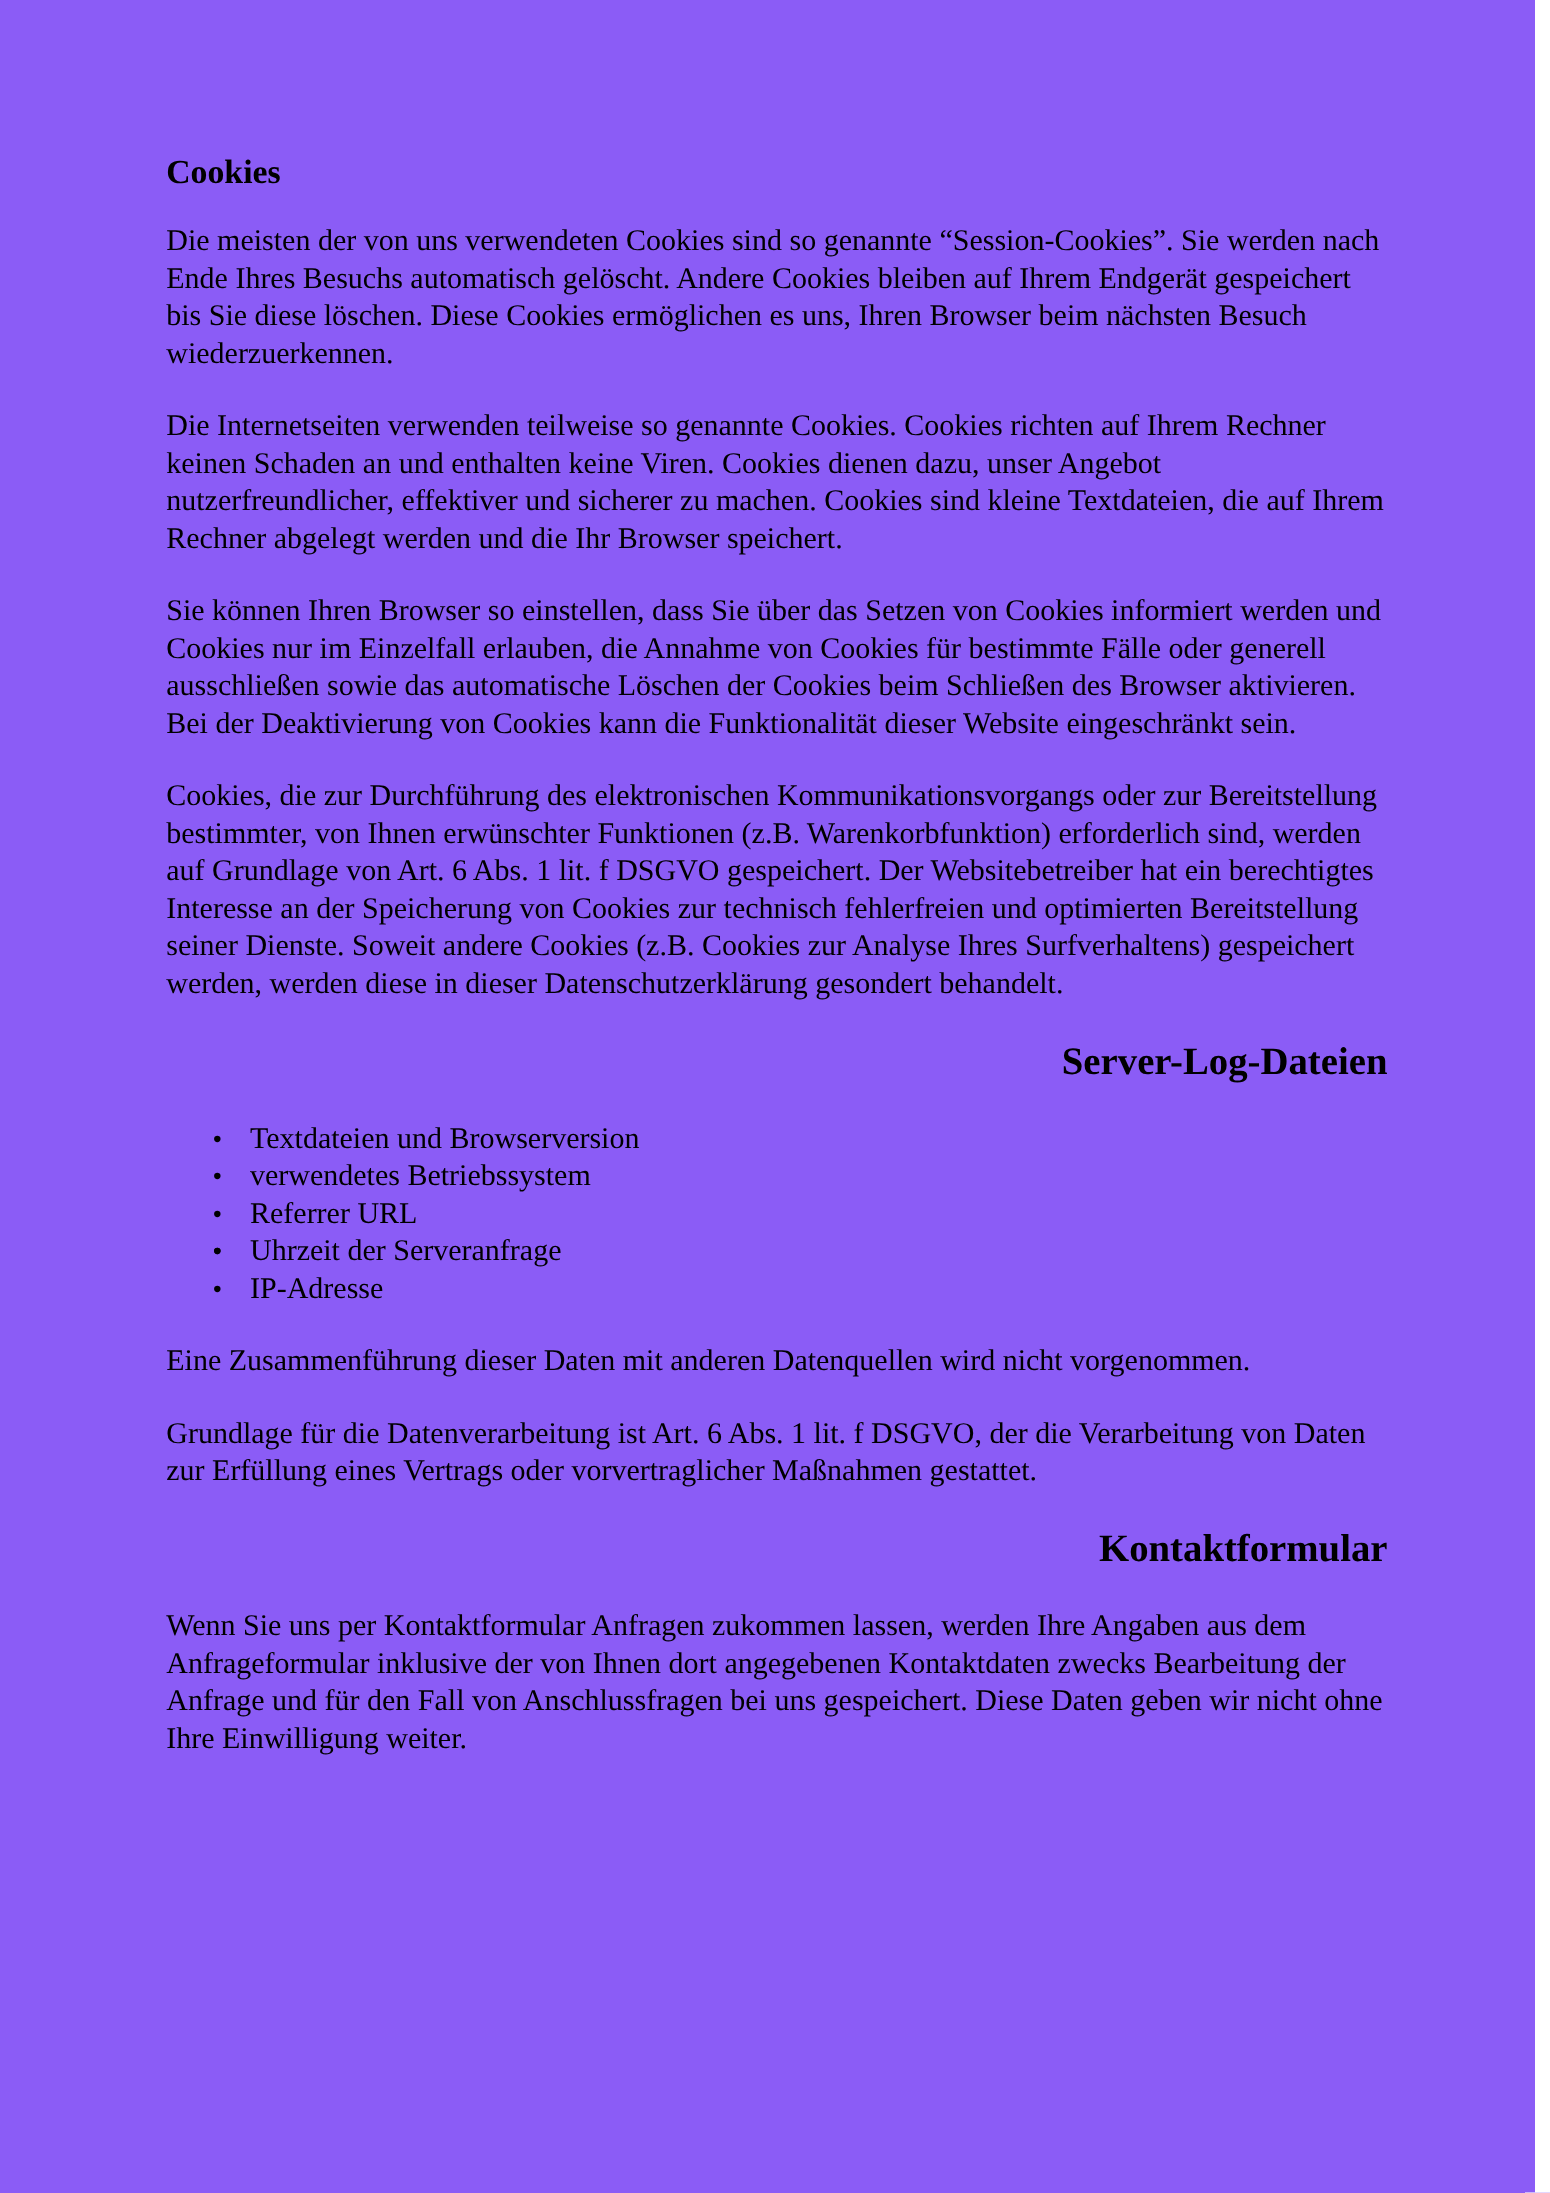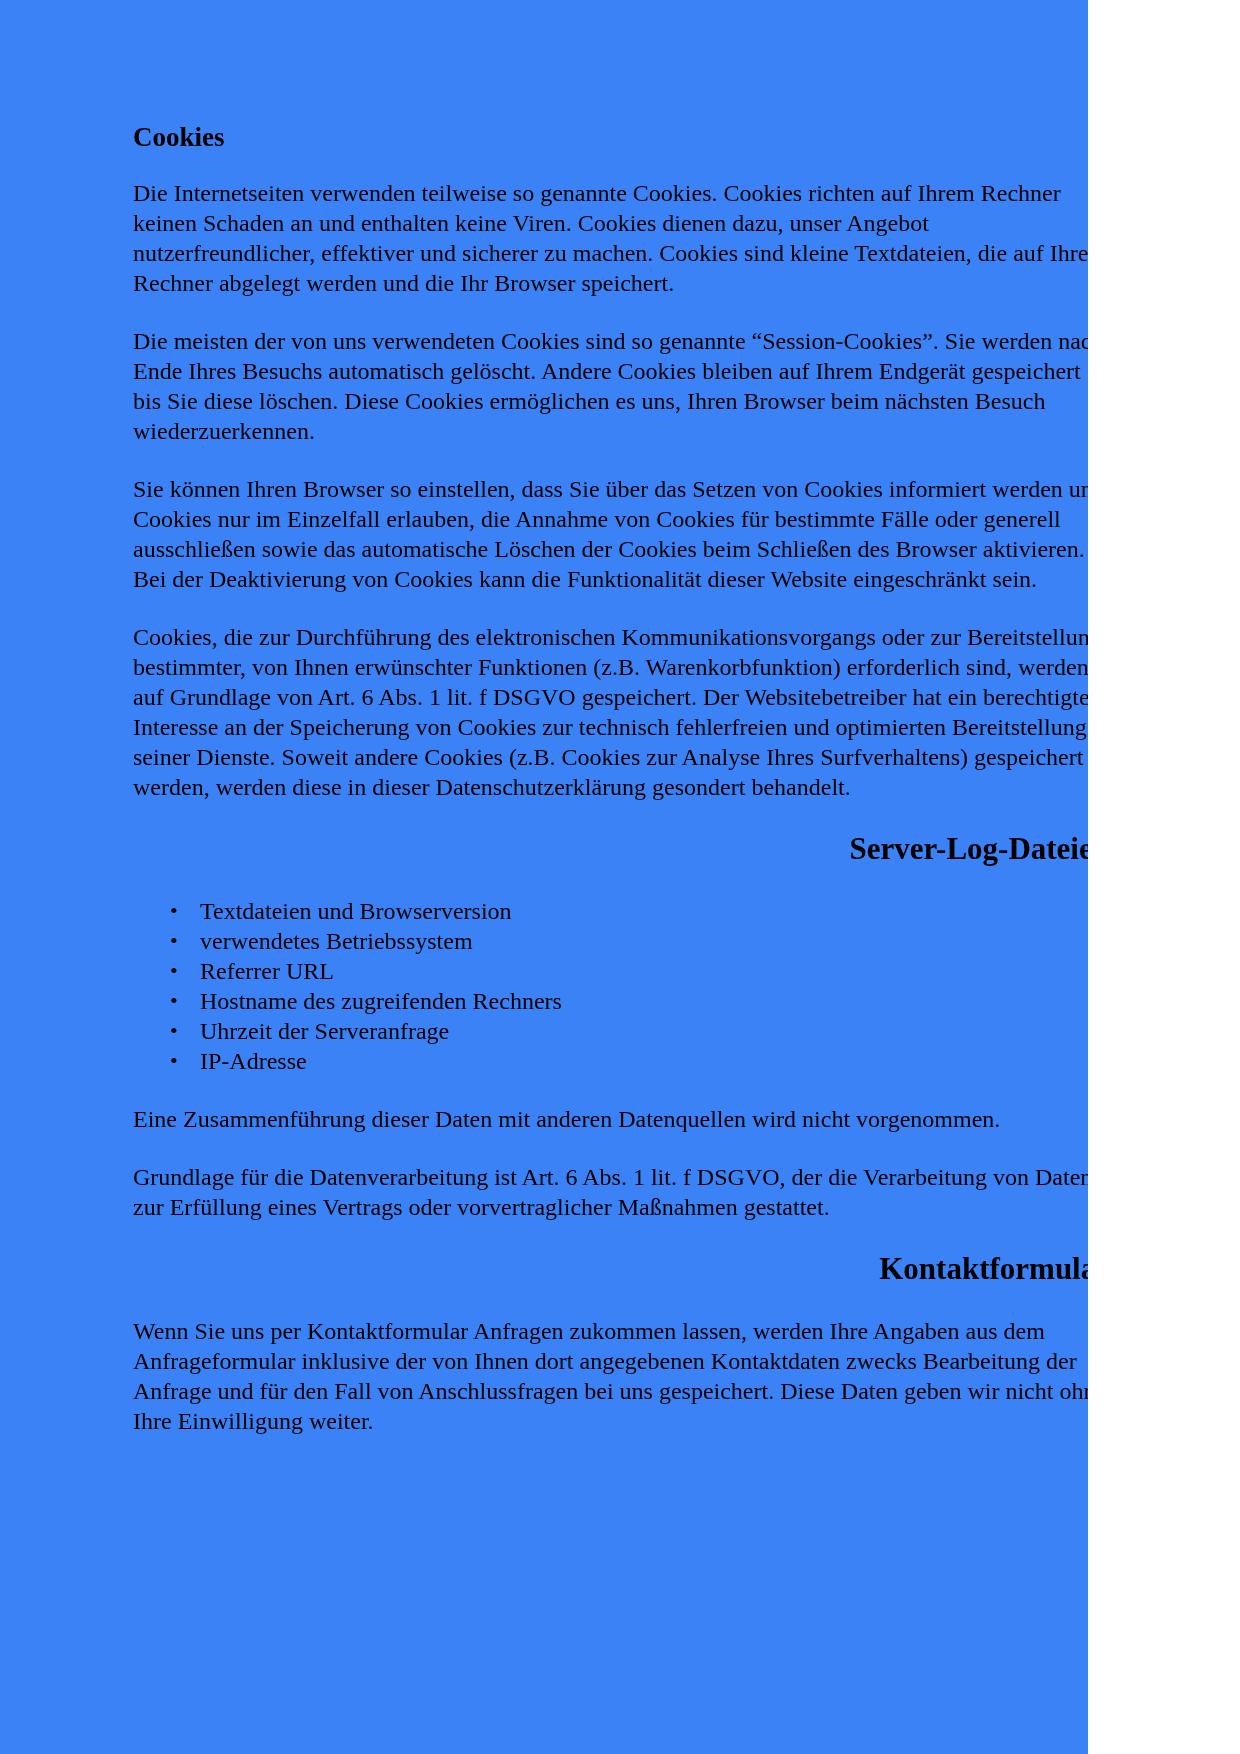--- a/index.html
+++ b/index.html
@@ -2,23 +2,23 @@
 <html><head>
 <meta charset="utf-8">
 <style>
   html, body {
     margin: 0;
     padding: 0;
     background: #ffffff;
   }
   .page {
     position: relative;
-    width: 1088px;
+    width: 1228px;
     height: 1754px;
-    background: #3b82f6;
+    background: #8b5cf6;
     color: #000000;
     font-family: "Liberation Serif", "DejaVu Serif", serif;
     box-sizing: border-box;
     padding: 120px 130px 60px 133px;
     overflow: hidden;
   }
   .content {
     width: 977px;
   }
   .body-text, .doc-p {
@@ -60,23 +60,23 @@
   }
 </style>
 </head>
 <body>
 
 <div class="page">
   <div class="content">
 
     <h3 class="doc-h3">Cookies</h3>
 
+    <p class="doc-p">Die meisten der von uns verwendeten Cookies sind so genannte “Session-Cookies”. Sie werden nach Ende Ihres Besuchs automatisch gelöscht. Andere Cookies bleiben auf Ihrem Endgerät gespeichert bis Sie diese löschen. Diese Cookies ermöglichen es uns, Ihren Browser beim nächsten Besuch wiederzuerkennen.</p>
+
     <p class="doc-p">Die Internetseiten verwenden teilweise so genannte Cookies. Cookies richten auf Ihrem Rechner keinen Schaden an und enthalten keine Viren. Cookies dienen dazu, unser Angebot nutzerfreundlicher, effektiver und sicherer zu machen. Cookies sind kleine Textdateien, die auf Ihrem Rechner abgelegt werden und die Ihr Browser speichert.</p>
-
-    <p class="doc-p">Die meisten der von uns verwendeten Cookies sind so genannte “Session-Cookies”. Sie werden nach Ende Ihres Besuchs automatisch gelöscht. Andere Cookies bleiben auf Ihrem Endgerät gespeichert bis Sie diese löschen. Diese Cookies ermöglichen es uns, Ihren Browser beim nächsten Besuch wiederzuerkennen.</p>
 
     <p class="doc-p">Sie können Ihren Browser so einstellen, dass Sie über das Setzen von Cookies informiert werden und Cookies nur im Einzelfall erlauben, die Annahme von Cookies für bestimmte Fälle oder generell ausschließen sowie das automatische Löschen der Cookies beim Schließen des Browser aktivieren. Bei der Deaktivierung von Cookies kann die Funktionalität dieser Website eingeschränkt sein.</p>
 
     <p class="doc-p">Cookies, die zur Durchführung des elektronischen Kommunikationsvorgangs oder zur Bereitstellung bestimmter, von Ihnen erwünschter Funktionen (z.B. Warenkorbfunktion) erforderlich sind, werden auf Grundlage von Art. 6 Abs. 1 lit. f DSGVO gespeichert. Der Websitebetreiber hat ein berechtigtes Interesse an der Speicherung von Cookies zur technisch fehlerfreien und optimierten Bereitstellung seiner Dienste. Soweit andere Cookies (z.B. Cookies zur Analyse Ihres Surfverhaltens) gespeichert werden, werden diese in dieser Datenschutzerklärung gesondert behandelt.</p>
 
     <h2 class="doc-h2">Server-Log-Dateien</h2>
 
 
     <ul class="doc-list">
       <li>
@@ -86,21 +86,20 @@
       <li>
         <span class="bullet">•</span>
         <span>verwendetes Betriebssystem</span>
       </li>
       <li>
         <span class="bullet">•</span>
         <span>Referrer URL</span>
       </li>
       <li>
         <span class="bullet">•</span>
-        <span>Hostname des zugreifenden Rechners</span>
       </li>
       <li>
         <span class="bullet">•</span>
         <span>Uhrzeit der Serveranfrage</span>
       </li>
       <li>
         <span class="bullet">•</span>
         <span>IP-Adresse</span>
       </li>
     </ul>

